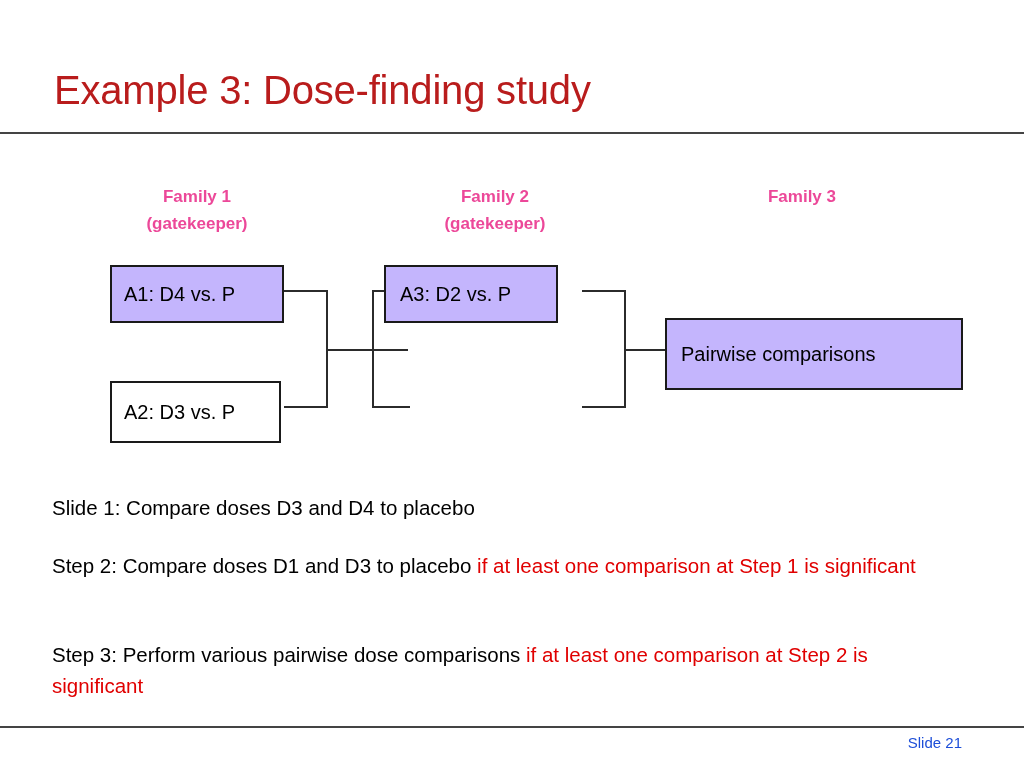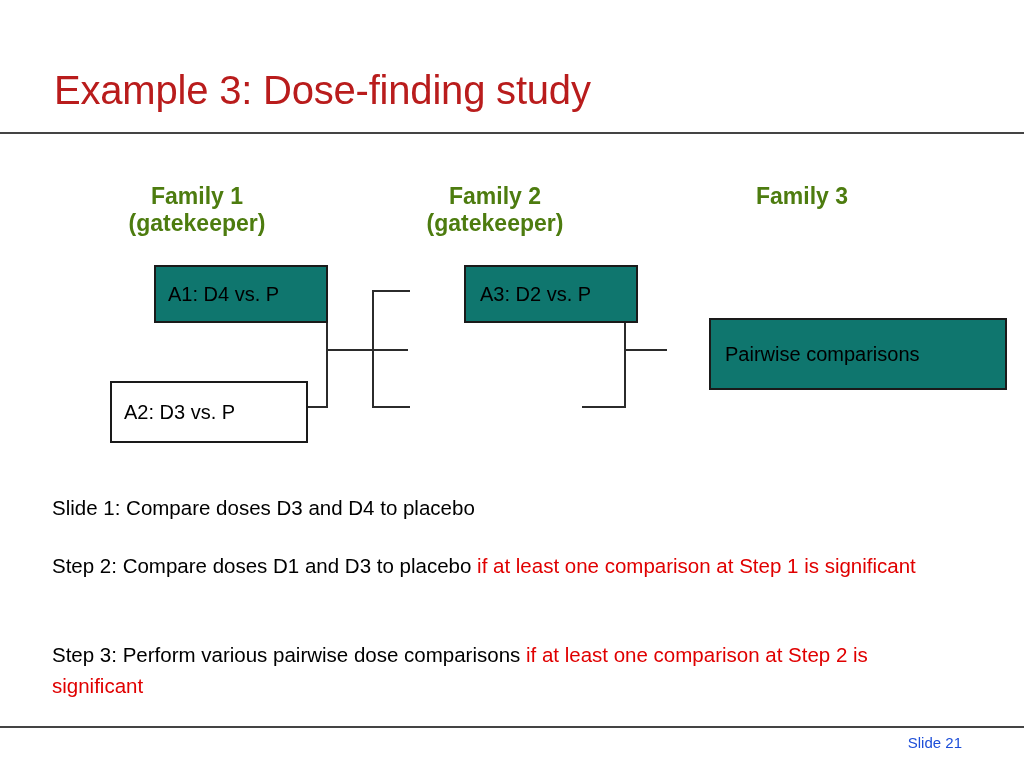--- a/index.html
+++ b/index.html
@@ -42,49 +42,49 @@
     left: 0;
     top: 132px;
     width: 1024px;
     height: 2px;
     background: #444444;
   }
 
   
   .family-header {
     position: absolute;
-    font-size: 23px;
+    font-size: 17px;
     font-weight: bold;
     line-height: 27px;
-    color: #4d7c0f;
+    color: #ec4899;
     text-align: center;
     white-space: pre-line;
   }
   #fam1 { left: 110px;  top: 183px; width: 174px; }
   #fam2 { left: 408px;  top: 183px; width: 174px; }
   #fam3 { left: 700px;  top: 183px; width: 204px; }
 
   
   .node {
     position: absolute;
     box-sizing: border-box;
     border: 2px solid #1a1a1a;
     display: flex;
     align-items: center;
     font-size: 20px;
     color: #000000;
     padding-left: 12px;
     white-space: nowrap;
   }
-  .node.yellow { background: #0f766e; margin-left: 44px; }
+  .node.yellow { background: #c4b5fd; }
   .node.white  { background: #ffffff; }
 
   #nodeA1 { left: 110px; top: 265px; width: 174px; height: 58px; }
-  #nodeA2 { left: 110px; top: 381px; width: 198px; height: 62px; }
-  #nodeA3 { left: 420px; top: 265px; width: 174px; height: 58px; padding-left: 14px; }
+  #nodeA2 { left: 110px; top: 381px; width: 171px; height: 62px; }
+  #nodeA3 { left: 384px; top: 265px; width: 174px; height: 58px; padding-left: 14px; }
   #nodeA4 { left: 408px; top: 381px; width: 174px; height: 62px; }
   #nodePW { left: 665px; top: 318px; width: 298px; height: 72px;
             padding-left: 14px; }
 
   
   .ln {
     position: absolute;
     background: #2b2b2b;
   }
   .ln.h { height: 2px; }

